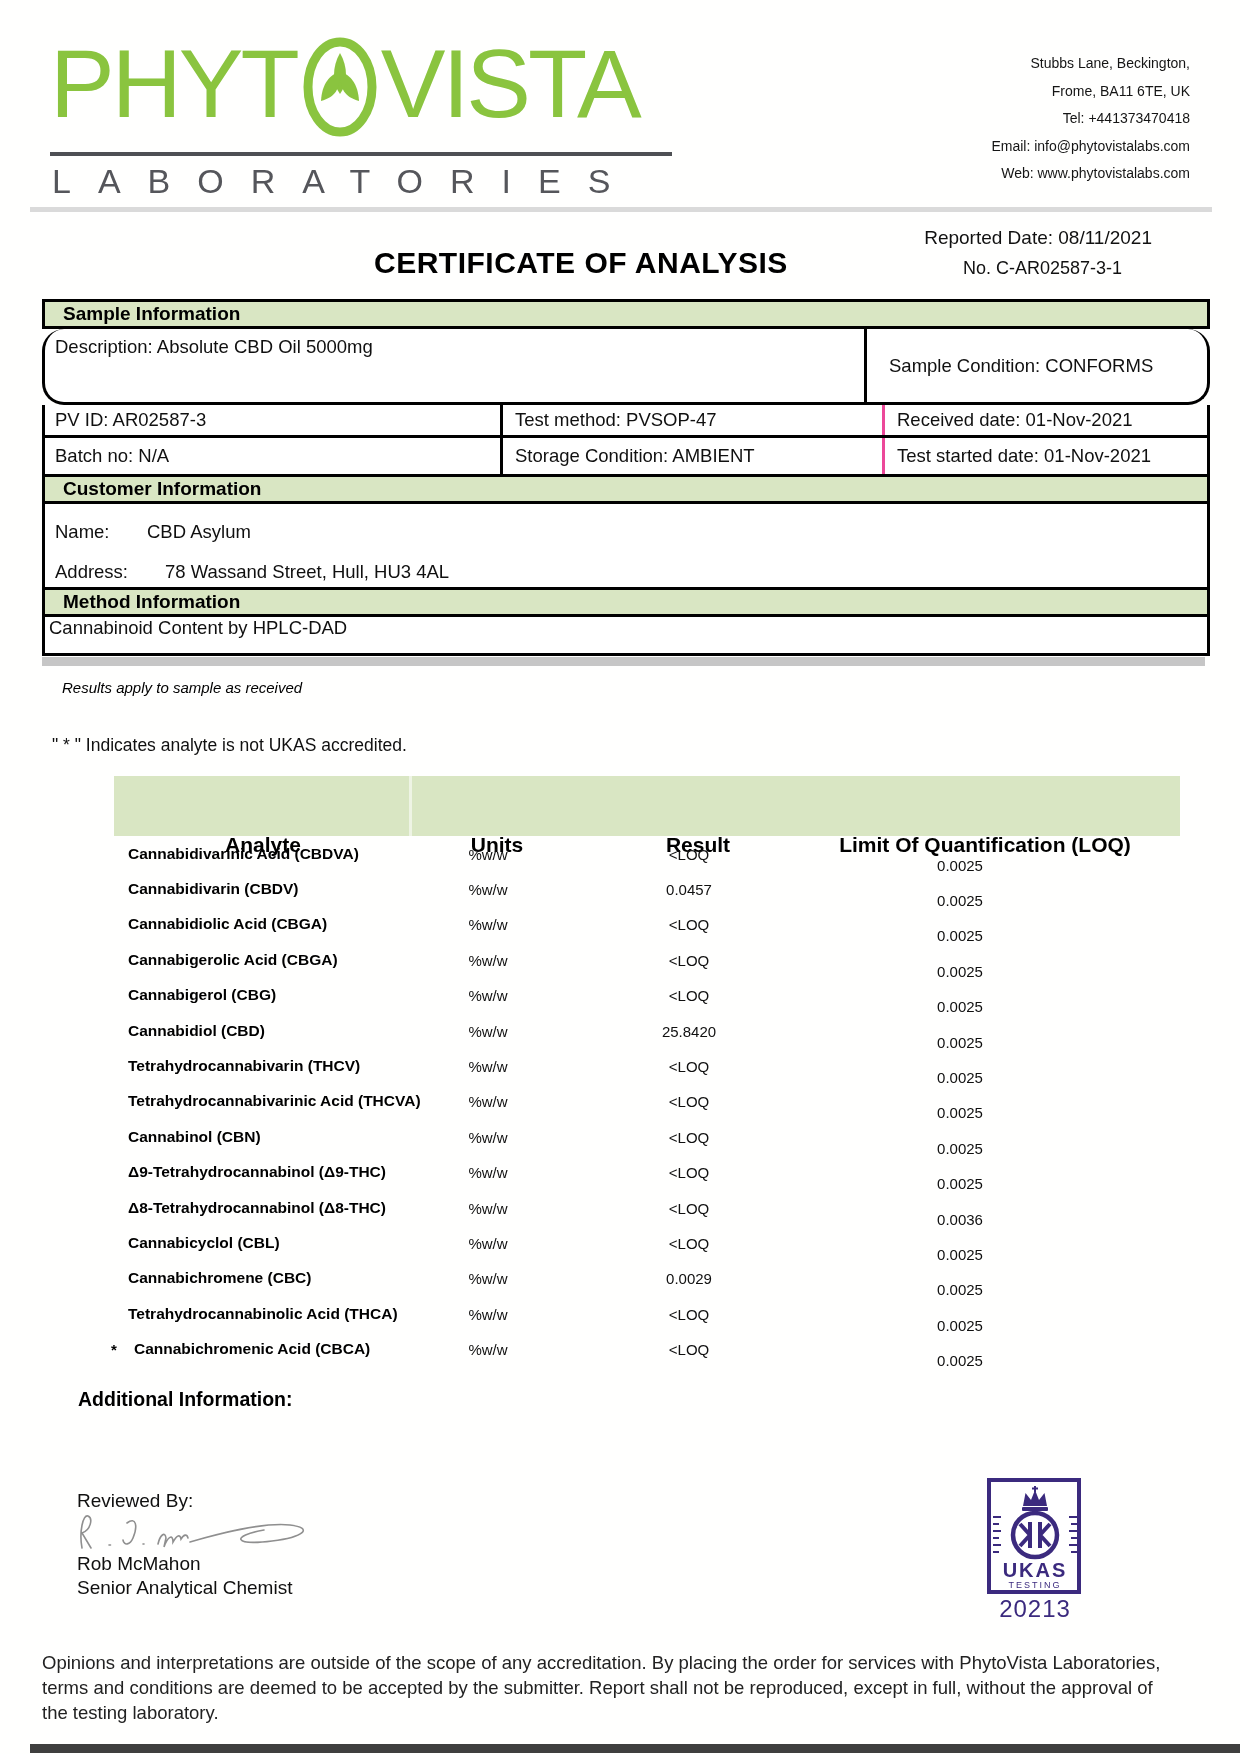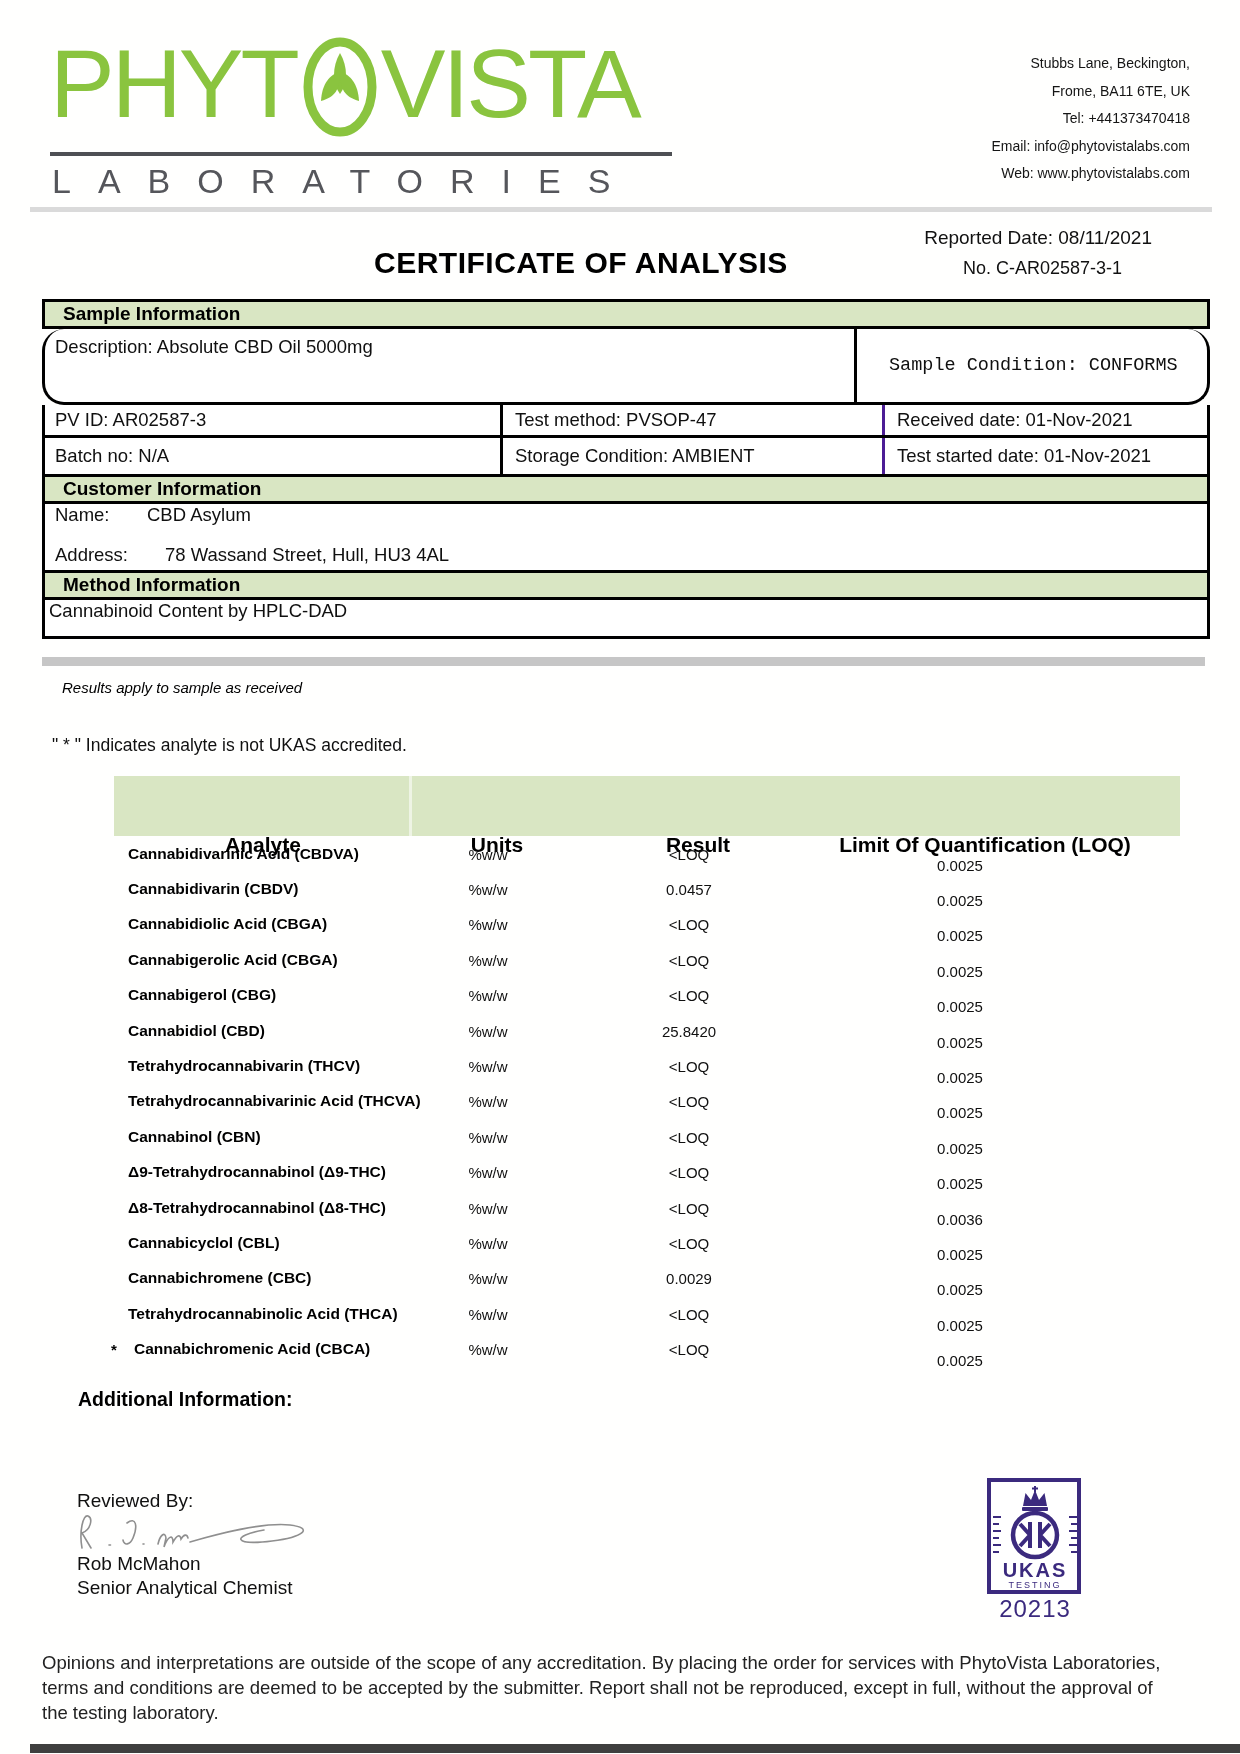--- a/index.html
+++ b/index.html
@@ -20,27 +20,27 @@
   .coa-title{position:absolute;left:374px;top:246px;font-size:30px;font-weight:700;letter-spacing:0.5px;color:#000;}
   .reported-date{position:absolute;right:88px;top:227px;font-size:19px;font-weight:500;color:#111;}
   .report-no{position:absolute;right:118px;top:258px;font-size:18px;color:#111;}
   
   .info-table{position:absolute;left:42px;top:299px;width:1168px;}
   .info-bar{height:24px;line-height:24px;background:#d9e6c3;border:3px solid #000;font-size:19px;font-weight:700;padding-left:18px;color:#000;}
   .info-row{display:flex;border:3px solid #000;border-top:none;background:#fff;}
   .cell{font-size:18.5px;color:#101010;}
   .desc-row{height:73px;border-radius:22px;}
   .desc-cell{flex:1;padding:7px 0 0 10px;border-right:3px solid #000;}
-  .cond-cell{width:318px;display:flex;align-items:center;padding-left:32px;font-family:Liberation Mono, monospace;}
+  .cond-cell{width:318px;display:flex;align-items:center;padding-left:22px;}
   .trio-row1{height:30px;}
   .trio-row2{height:36px;}
   .trio-c1{width:445px;display:flex;align-items:center;padding-left:10px;border-right:3px solid #000;}
-  .trio-c2{width:367px;display:flex;align-items:center;padding-left:12px;border-right:3px solid #4c1d95;}
+  .trio-c2{width:367px;display:flex;align-items:center;padding-left:12px;border-right:3px solid #ec4899;}
   .trio-c3{flex:1;display:flex;align-items:center;padding-left:12px;}
-  .cust-cell{height:66px;padding:0 0 0 10px;}
+  .cust-cell{height:66px;padding:17px 0 0 10px;}
   .cust-line{margin-bottom:18px;}
   .cust-label{display:inline-block;min-width:92px;}
   .cust-label.addr{min-width:110px;}
   .method-cell{height:36px;display:flex;align-items:flex-start;padding-left:4px;}
   .gray-divider{position:absolute;left:42px;top:657px;width:1163px;height:9px;background:#c6c6c6;}
   
   .results-note{position:absolute;left:53px;top:679px;font-size:15px;font-weight:400;font-style:italic;color:#000;margin-left:9px;}
   .accred-note{position:absolute;left:52px;top:735px;font-size:17.5px;color:#101010;}
   
   .results{position:absolute;left:114px;top:776px;width:1066px;}

